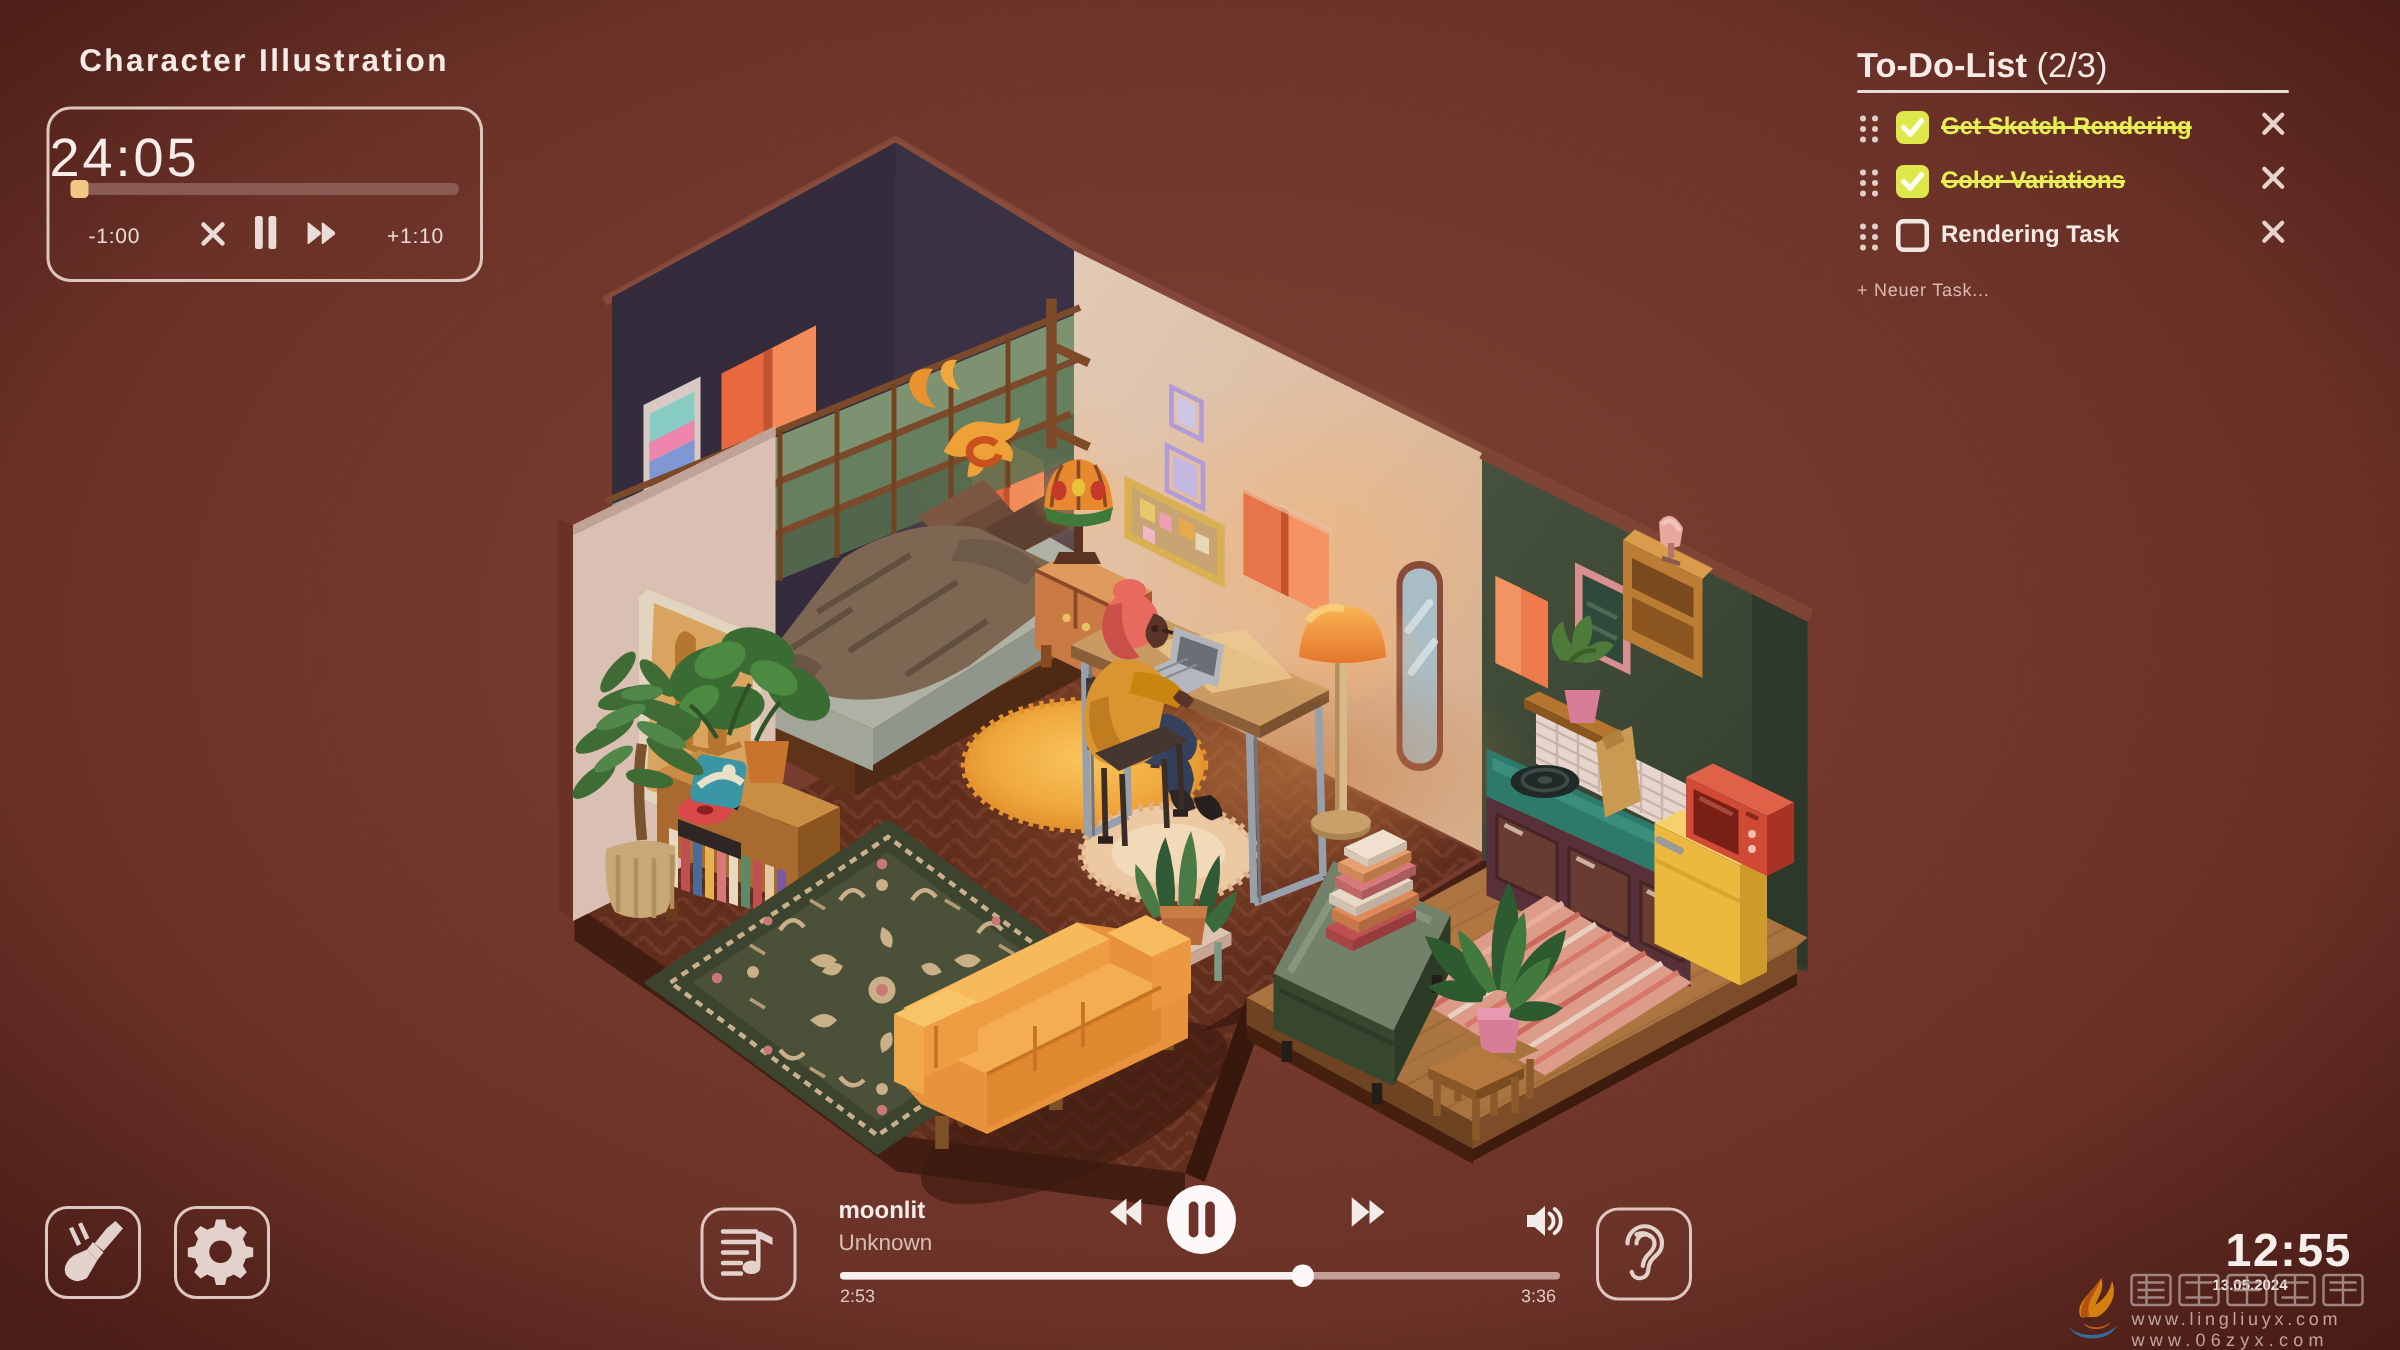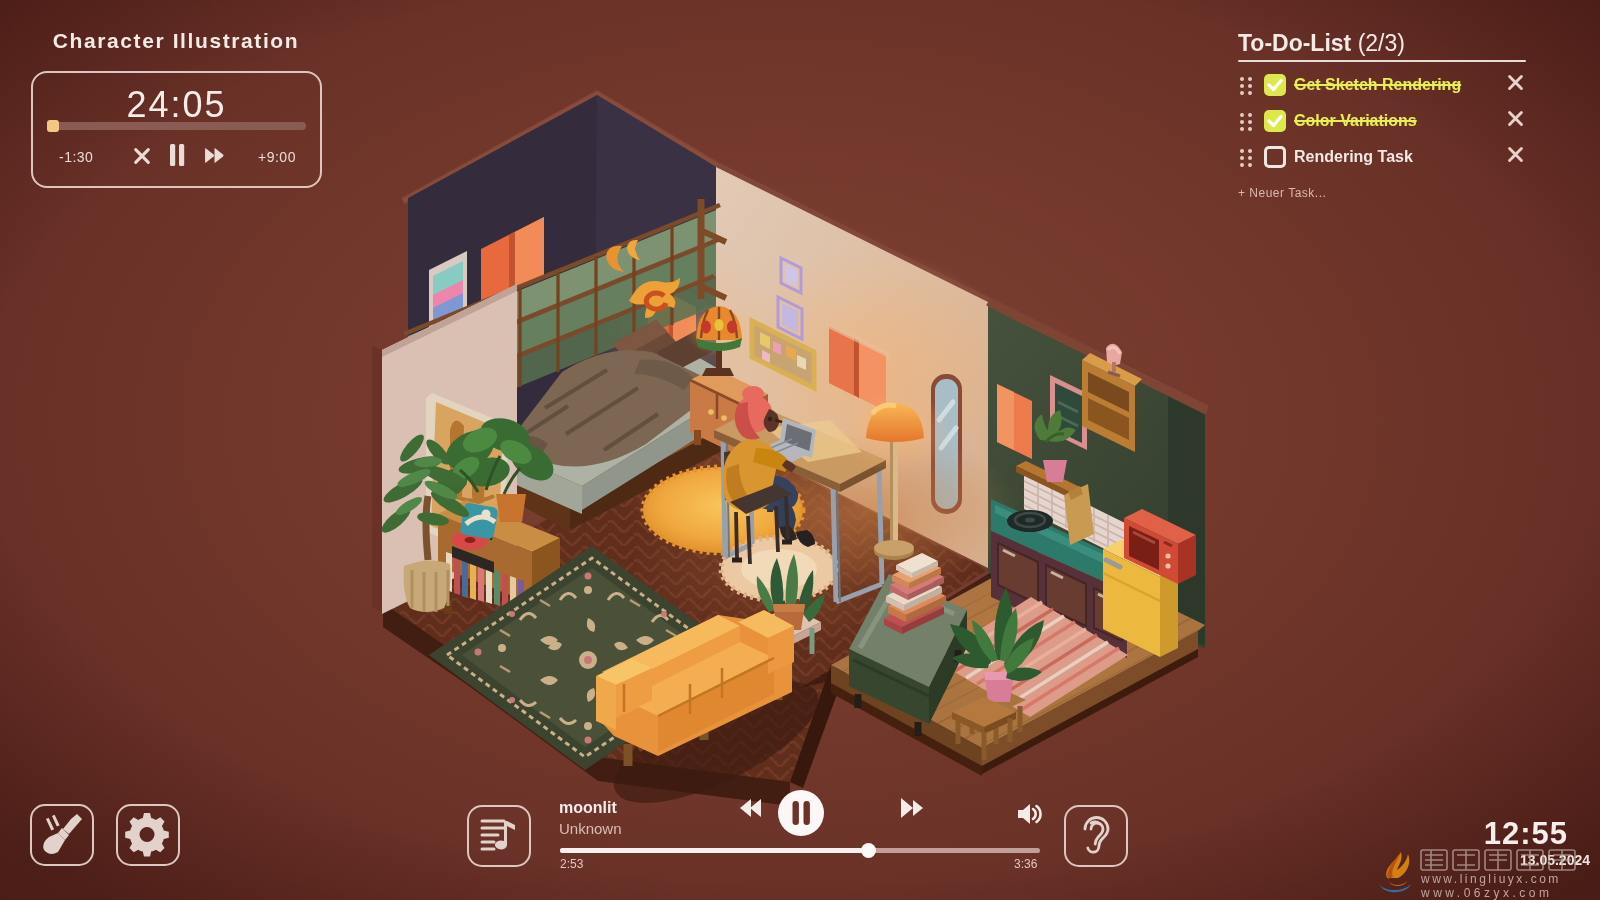--- a/index.html
+++ b/index.html
@@ -4,21 +4,21 @@
 <style>
   html,body{margin:0;padding:0;width:1600px;height:900px;overflow:hidden;
     font-family:"Liberation Sans", sans-serif;}
   #stage{position:relative;width:1600px;height:900px;
     background:radial-gradient(ellipse 1100px 700px at 780px 420px, #7d4334 0%, #74392c 40%, #6b3228 65%, #602a22 88%, #58241e 100%);}
   #roomsvg{position:absolute;left:0;top:0;}
   .ui{position:absolute;color:#efe3de;}
   
   #title{left:0;top:29px;width:352px;text-align:center;font-size:21px;font-weight:700;letter-spacing:1.6px;color:#f4eae6;}
   #timercard{left:31px;top:71px;width:287px;height:113px;border:2px solid #dcc6be;border-radius:16px;}
-  #timertime{position:absolute;left:0;top:11px;width:100%;text-align:center;font-size:36px;font-weight:400;letter-spacing:2px;color:#f6ece8;}
+  #timertime{position:absolute;left:0;top:11px;width:100%;font-size:36px;font-weight:400;letter-spacing:2px;color:#f6ece8;}
   #timerbar{position:absolute;left:14px;right:14px;top:49px;height:8px;border-radius:4px;background:#8a5b53;}
   #timerknob{position:absolute;left:0px;top:-2px;width:12px;height:12px;border-radius:3px;background:#f2c884;}
   .tbtn{position:absolute;top:76px;font-size:14px;font-weight:400;letter-spacing:0.5px;color:#eaddd8;}
   
   #todo{left:1238px;top:0;width:290px;}
   #todotitle{position:absolute;top:30px;font-size:23px;color:#f4eae6;}
   #todoline{position:absolute;top:60px;left:0;width:288px;height:2px;background:#e8dcd8;border-radius:1px;}
   .trow{position:absolute;left:0;width:288px;height:24px;}
   .grip{position:absolute;left:2px;top:3px;width:13px;height:19px;}
   .grip i{position:absolute;width:4px;height:4px;border-radius:50%;background:#e3cdc6;}
@@ -35,21 +35,21 @@
   
   #songname{left:559px;top:799px;font-size:16px;font-weight:700;color:#f4ece8;}
   #songartist{left:559px;top:820px;font-size:15px;color:#d9beb6;}
   #ptrack{position:absolute;left:560px;top:848px;width:480px;height:5px;border-radius:3px;background:#c2a099;}
   #pfill{position:absolute;left:0;top:0;width:307px;height:5px;border-radius:3px;background:#f6f0ee;}
   #pknob{position:absolute;left:301px;top:-5px;width:15px;height:15px;border-radius:50%;background:#fbf8f7;}
   #t1{left:560px;top:857px;font-size:12px;color:#dfc9c2;}
   #t2{left:1014px;top:857px;font-size:12px;color:#dfc9c2;}
   
   #clock{left:1430px;top:816px;width:138px;text-align:right;font-size:31px;font-weight:700;color:#f6eeea;letter-spacing:1px;}
-  #date{left:1430px;top:852px;width:140px;text-align:right;font-size:14px;font-weight:700;color:#f0e4df;margin-left:20px;}
+  #date{left:1430px;top:852px;width:140px;text-align:center;font-size:10px;font-weight:700;color:#f0e4df;}
   
   #wm{left:1362px;top:842px;width:238px;height:58px;}
 </style>
 </head>
 <body>
 <div id="stage">
   <svg id="roomsvg" width="1600" height="900" viewBox="0 0 1600 900" xmlns="http://www.w3.org/2000/svg">
     <defs>
       <linearGradient id="creamg" x1="0" y1="0" x2="1" y2="1">
         <stop offset="0" stop-color="#e2cab6"></stop>
@@ -524,33 +524,33 @@
       <stop offset="1" stop-color="#2e0d08" stop-opacity="0.34"></stop>
     </radialGradient>
   </svg>
 
   <div class="ui" id="title">Character Illustration</div>
   <div class="ui" id="timercard">
     <div id="timertime">24:05</div>
     <div id="timerbar">
         <div id="timerknob"></div>
       </div>
-    <div class="tbtn" style="left:26px;">-1:30</div>
+    <div class="tbtn" style="left:26px;">-1:00</div>
     <svg class="tbtn" style="left:100px;top:74px" width="18" height="18" viewBox="0 0 20 20">
         <path d="M3 3 L17 17 M17 3 L3 17" stroke="#eaddd8" stroke-width="3.4" stroke-linecap="round"></path>
       </svg>
     <svg class="tbtn" style="left:134px;top:71px" width="20" height="22" viewBox="0 0 20 22">
         <rect x="3" y="0" width="5.2" height="22" rx="1.5" fill="#eaddd8"></rect>
         <rect x="12" y="0" width="5.2" height="22" rx="1.5" fill="#eaddd8"></rect>
       </svg>
     <svg class="tbtn" style="left:170px;top:74px" width="23" height="17" viewBox="0 0 24 18">
         <path d="M2 2 Q2 1 3 1.6 L11 8 Q12 9 11 10 L3 16.4 Q2 17 2 16 Z" fill="#eaddd8"></path>
         <path d="M12 2 Q12 1 13 1.6 L21 8 Q22 9 21 10 L13 16.4 Q12 17 12 16 Z" fill="#eaddd8"></path>
       </svg>
-    <div class="tbtn" style="left:225px;">+9:00</div>
+    <div class="tbtn" style="left:225px;">+1:10</div>
   </div>
 
   <div class="ui" id="todo">
     <div id="todotitle"><b>To-Do-List</b> (2/3)</div>
     <div id="todoline"></div>
     <div class="trow" style="top:74px">
       <span class="grip">
           <i style="left:0;top:0"></i>
           <i style="left:8px;top:0"></i>
           <i style="left:0;top:7px"></i>

